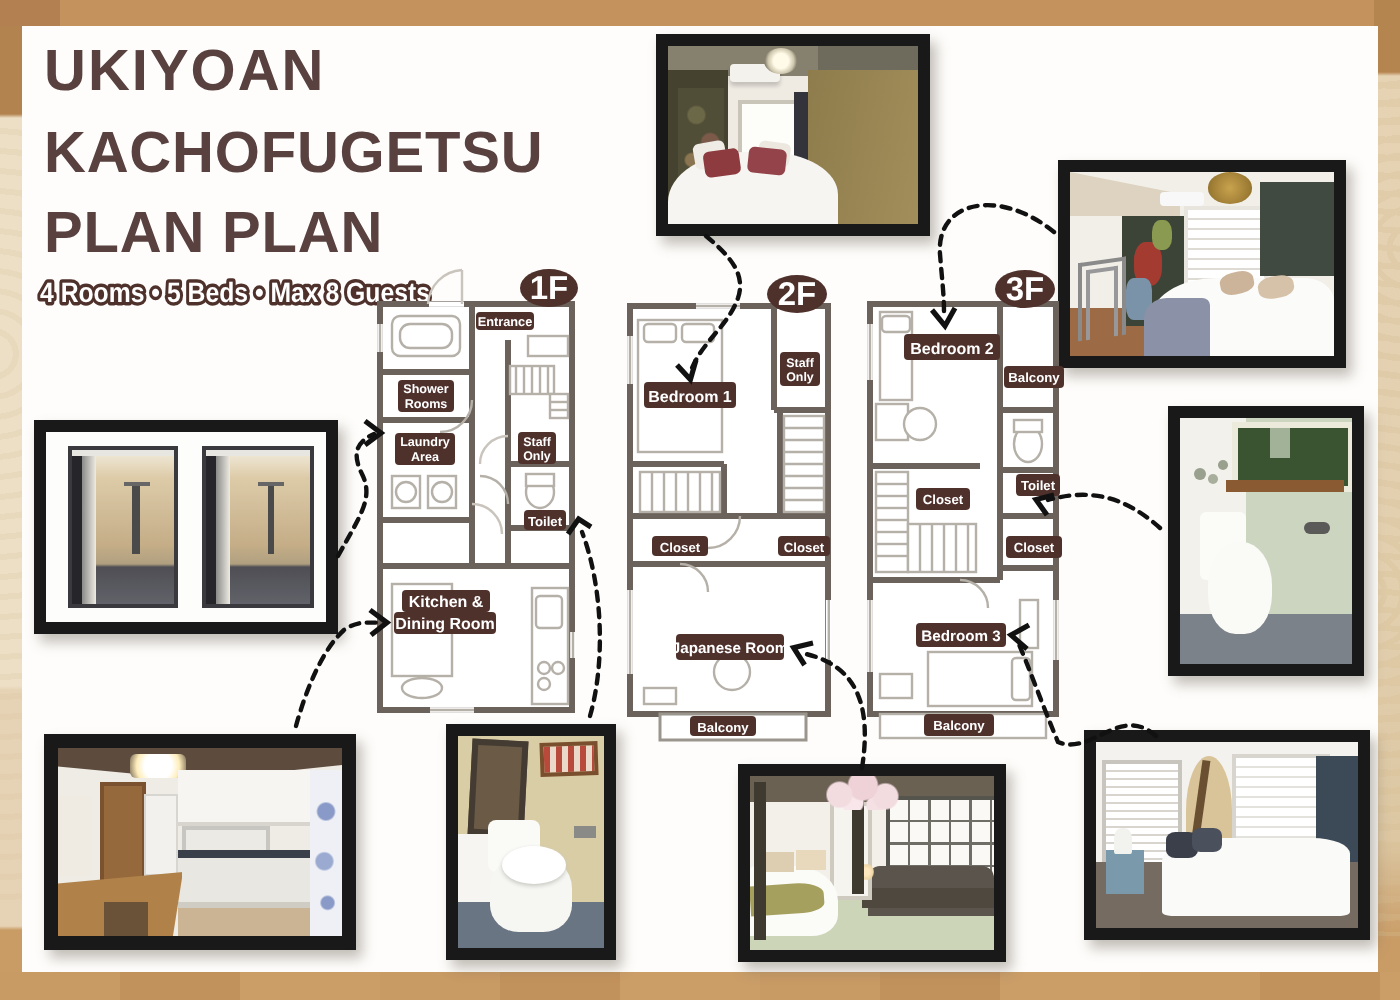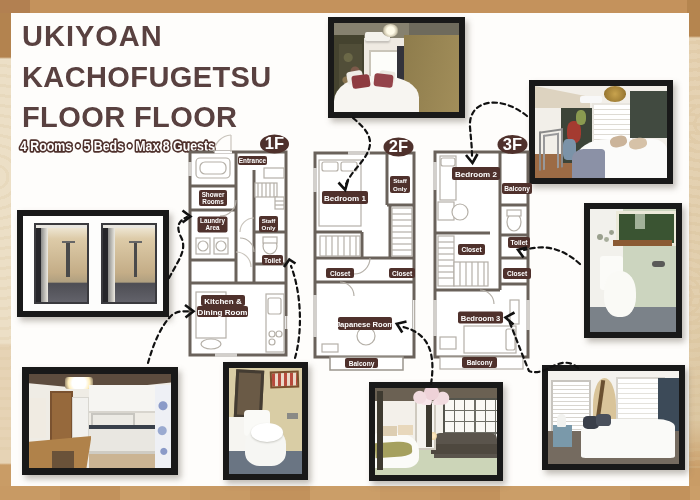--- a/index.html
+++ b/index.html
@@ -14,21 +14,21 @@
 <div class="abs" style="left:0;top:0;width:30px;height:58px;background:#b28051;"></div>
 <div class="abs" style="left:0;top:13px;width:12px;height:487px;background:linear-gradient(180deg,#b3834f 0px,#b3834f 44px,#ecdfc6 46px,#ecdfc6 330px,#e6d3b5 332px,#e6d3b5 450px,#c99c66 452px);"></div>
 <div class="abs" style="left:0;top:60px;width:12px;height:390px;opacity:.22;background:repeating-radial-gradient(circle at -30% 30%,#d9c49c 0 3px,transparent 3px 10px);"></div>
 <div class="abs" style="left:687px;top:0;width:13px;height:500px;background:linear-gradient(180deg,#b5854f 0px,#b5854f 36px,#e6d3b4 38px,#e2cfae 300px,#dcc7a2 420px,#c99c66 470px);"></div>
 <div class="abs" style="left:687px;top:38px;width:13px;height:430px;opacity:.28;background:repeating-radial-gradient(circle at 140% 20%,#d8bf94 0 3px,transparent 3px 9px),repeating-radial-gradient(circle at -40% 60%,#d8bf94 0 3px,transparent 3px 9px);"></div>
 <div class="abs" style="left:0;top:486px;width:700px;height:14px;background:repeating-linear-gradient(90deg,#c89a64 0 60px,#c2925c 60px 120px,#cb9e68 120px 190px);"></div>
 <div class="page"></div>
 
 <div class="ttl" style="top:20px;">UKIYOAN</div>
 <div class="ttl" style="top:61px;letter-spacing:0.4px;">KACHOFUGETSU</div>
-<div class="ttl" style="top:101px;letter-spacing:0.4px;">FLOOR FLOOR</div>
+<div class="ttl" style="top:101px;letter-spacing:0.4px;">PLAN PLAN</div>
 
 <div class="frame" style="left:328px;top:17px;width:137px;height:101px;">
  <div class="ph" style="inset:6px;background:#efeae2;">
   <div class="abs" style="left:0;top:0;width:100%;height:17%;background:#86816f;"></div>
   <div class="abs" style="left:60%;top:0;width:40%;height:14%;background:#6e6a5c;"></div>
   <div class="abs" style="left:56%;top:13%;width:44%;height:87%;background:linear-gradient(100deg,#8e7c4c,#a28e5a);"></div>
   <div class="abs" style="left:0;top:14%;width:24%;height:76%;background:#45432f;"></div>
   <div class="abs" style="left:4%;top:24%;width:18%;height:50%;background:radial-gradient(circle at 40% 30%,#6b6847 4px,transparent 5px),radial-gradient(circle at 70% 60%,#7c5a4a 4px,transparent 5px),radial-gradient(circle at 30% 80%,#8a7550 3px,transparent 4px),#514e38;"></div>
   <div class="abs" style="left:28%;top:30%;width:24%;height:36%;background:#fdfdfa;border:2px solid #cac5b9;"></div>
   <div class="abs" style="left:50%;top:26%;width:6%;height:48%;background:#33333b;"></div>

